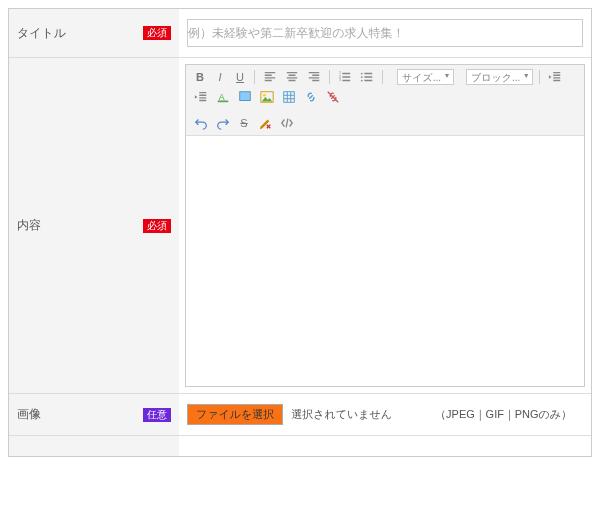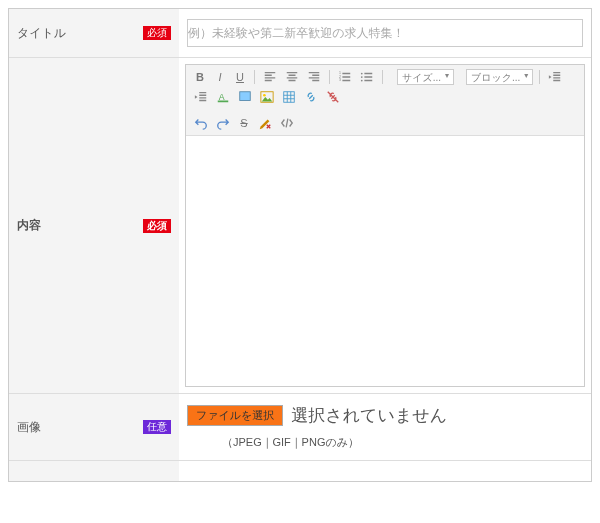--- a/index.html
+++ b/index.html
@@ -31,21 +31,21 @@
     padding: 10px 8px;
   }
   table.form tr:last-child td { border-bottom: none; }
   td.label {
     width: 170px;
     background: #f4f4f4;
     color: #555;
     position: relative;
     vertical-align: middle;
   }
-  td.label.tall { vertical-align: middle; font-weight: bold; }
+  td.label.tall { vertical-align: middle; }
   .badge {
     position: absolute;
     right: 8px;
     top: 50%;
     transform: translateY(-50%);
     display: inline-block;
     color: #fff;
     font-size: 10px;
     padding: 2px 4px;
     line-height: 1;
@@ -115,21 +115,21 @@
     gap: 8px;
     flex-wrap: wrap;
   }
   .file-btn {
     border: 1px solid #aaa;
     background: #f97316;
     padding: 2px 8px;
     font-size: 11px;
     cursor: pointer;
   }
-  .file-status { color: #555; font-size: 17px; }
+  .file-status { color: #555; font-size: 11px; }
   .file-note { color: #555; font-size: 11px; margin-left: 35px; }
 </style>
 </head>
 <body>
 
 <div class="panel">
 
   <table class="form">
 
     <tbody>

